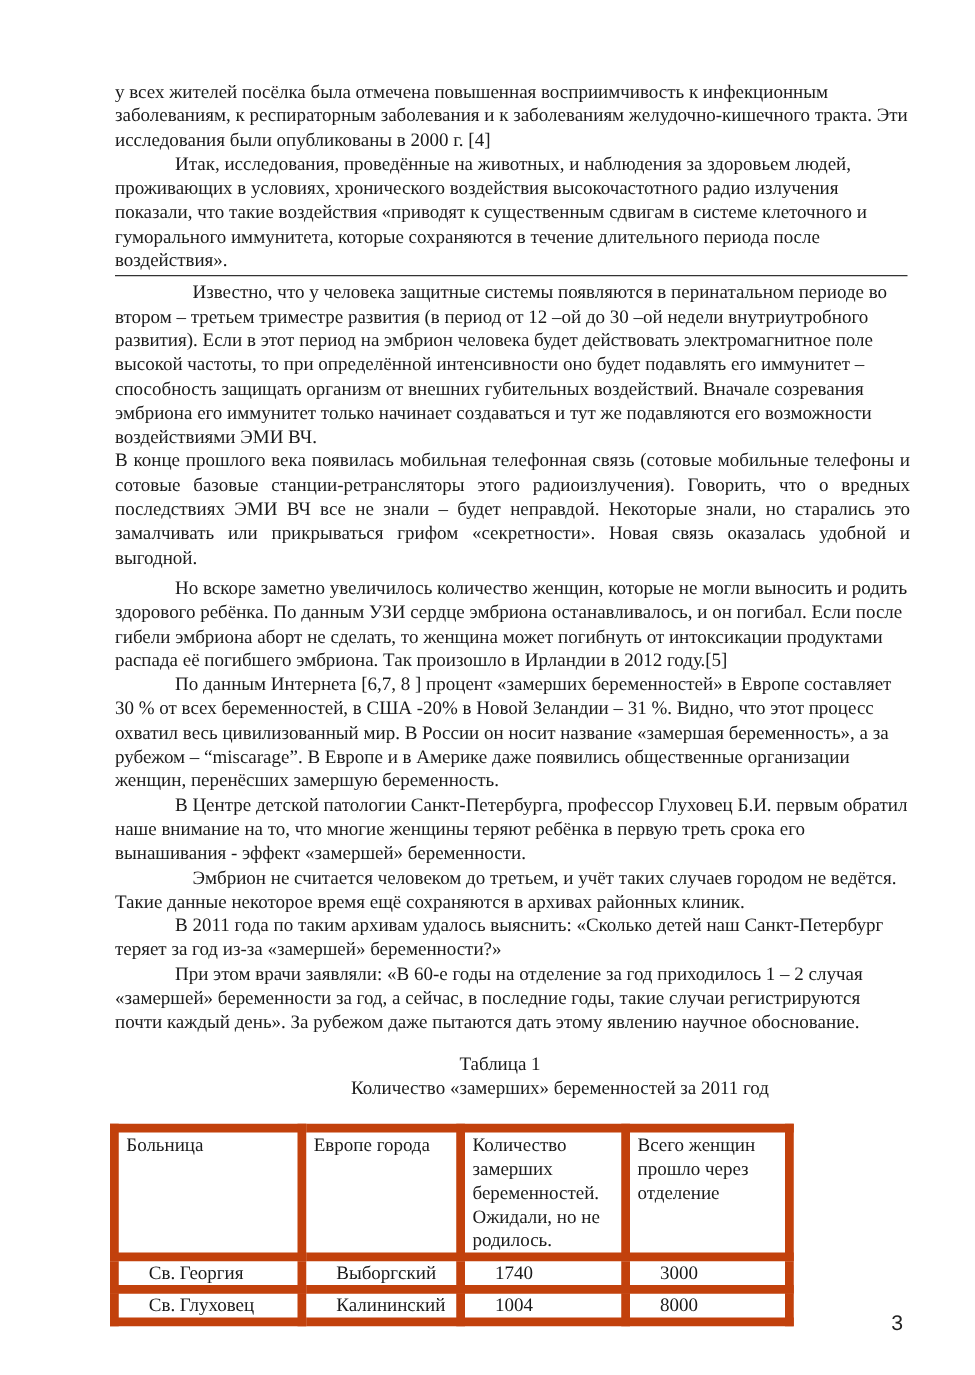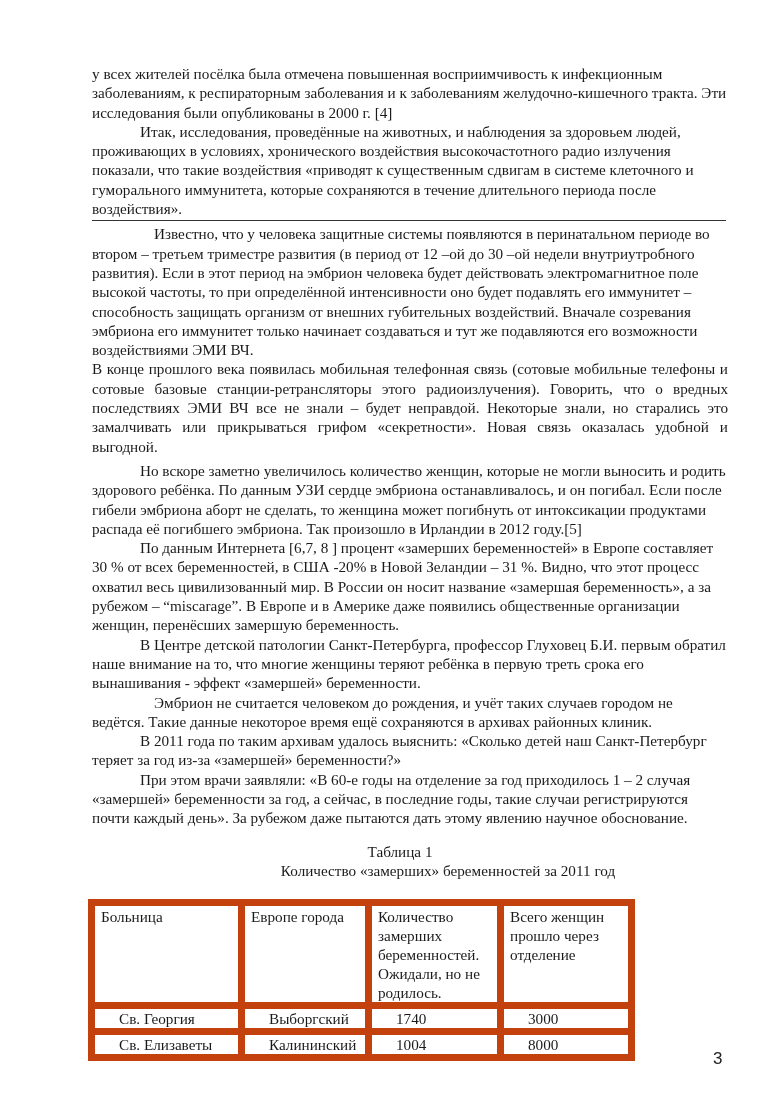--- a/index.html
+++ b/index.html
@@ -77,21 +77,21 @@
 
 <div class="page">
   <p>у всех жителей посёлка была отмечена повышенная восприимчивость к инфекционным заболеваниям, к респираторным заболевания и к заболеваниям желудочно-кишечного тракта. Эти исследования были опубликованы в 2000 г. [4]</p>
   <p class="indent">Итак, исследования,  проведённые на животных, и наблюдения за здоровьем людей, проживающих в условиях, хронического воздействия высокочастотного радио излучения  показали, что такие воздействия «приводят к существенным сдвигам в системе клеточного и гуморального иммунитета, которые сохраняются в течение длительного периода после воздействия».</p>
   <div class="rule"></div>
   <p class="indent-sm">Известно, что у человека защитные системы появляются в перинатальном периоде во втором – третьем триместре развития (в период от 12 –ой до 30 –ой недели внутриутробного развития). Если в этот период на эмбрион человека будет действовать электромагнитное поле высокой частоты, то при определённой интенсивности  оно будет подавлять его иммунитет – способность защищать организм от внешних губительных воздействий. Вначале созревания эмбриона его иммунитет только начинает создаваться и тут же подавляются его возможности воздействиями ЭМИ ВЧ.</p>
   <p class="justify">В конце прошлого века появилась мобильная телефонная связь (сотовые мобильные телефоны и сотовые базовые станции-ретрансляторы этого радиоизлучения). Говорить, что о вредных последствиях ЭМИ ВЧ все не знали – будет неправдой. Некоторые знали, но старались это  замалчивать или  прикрываться грифом «секретности». Новая связь оказалась удобной и выгодной.</p>
   <p class="indent" style="margin-top:5px">Но вскоре заметно увеличилось количество женщин, которые не могли выносить и родить здорового ребёнка. По данным УЗИ сердце эмбриона останавливалось, и он погибал. Если после гибели эмбриона аборт не сделать, то женщина может погибнуть от интоксикации продуктами распада её погибшего эмбриона. Так произошло в Ирландии в 2012 году.[5]</p>
   <p class="indent">По данным Интернета [6,7, 8 ] процент «замерших беременностей» в Европе составляет 30 % от всех беременностей, в США -20%  в Новой Зеландии – 31 %. Видно, что этот процесс охватил весь цивилизованный мир.  В России он носит название «замершая беременность», а за рубежом – “miscarage”. В Европе и в Америке даже появились общественные организации женщин,  перенёсших замершую беременность.</p>
   <p class="indent">В Центре детской патологии Санкт-Петербурга,   профессор Глуховец Б.И. первым обратил наше внимание на  то, что многие женщины теряют ребёнка в первую треть срока его вынашивания - эффект «замершей» беременности.</p>
-  <p class="indent-sm">Эмбрион не считается человеком до рождения, и учёт таких случаев городом не ведётся. Такие данные некоторое время ещё сохраняются в архивах районных клиник.</p>
+  <p class="indent-sm">Эмбрион не считается человеком до третьем, и учёт таких случаев городом не ведётся. Такие данные некоторое время ещё сохраняются в архивах районных клиник.</p>
   <p class="indent">В 2011 года по таким архивам удалось выяснить: «Сколько детей наш Санкт-Петербург теряет за год  из-за  «замершей» беременности?»</p>
   <p class="indent">При этом врачи заявляли: «В 60-е  годы на отделение за год приходилось 1 – 2 случая «замершей» беременности за год, а сейчас, в последние годы, такие случаи регистрируются почти каждый день».  За рубежом даже пытаются дать этому явлению научное обоснование.</p>
 </div>
 
 <div class="caption caption-1">Таблица 1</div>
 <div class="caption caption-2">Количество «замерших»  беременностей за 2011 год</div>
 
 <table class="data-table">
   <tbody>
       <tr class="header">
@@ -100,21 +100,21 @@
     <td class="c3">Количество замерших беременностей. Ожидали, но не родилось.</td>
     <td class="c4">Всего женщин прошло через отделение</td>
   </tr>
   <tr class="row">
     <td>Св. Георгия</td>
     <td>Выборгский</td>
     <td>1740</td>
     <td>3000</td>
   </tr>
   <tr class="row">
-    <td>Св. Елизаветы</td>
+    <td>Св. Глуховец</td>
     <td>Калининский</td>
     <td>1004</td>
     <td>8000</td>
   </tr>
 </tbody>
   </table>
 
 <div class="page-number">3</div>
 
 </body></html>

